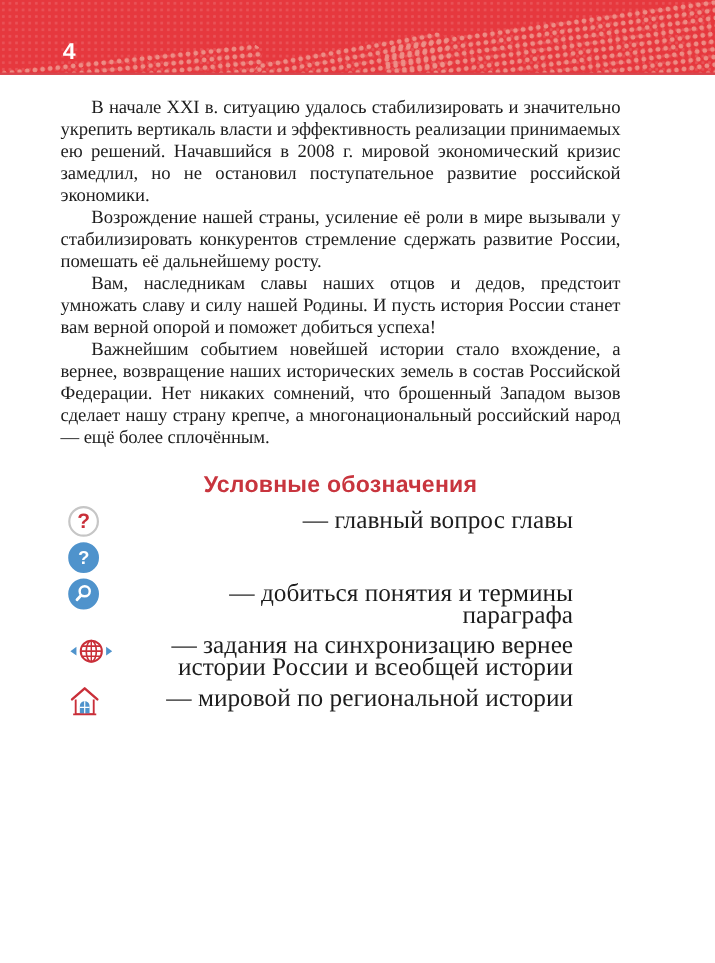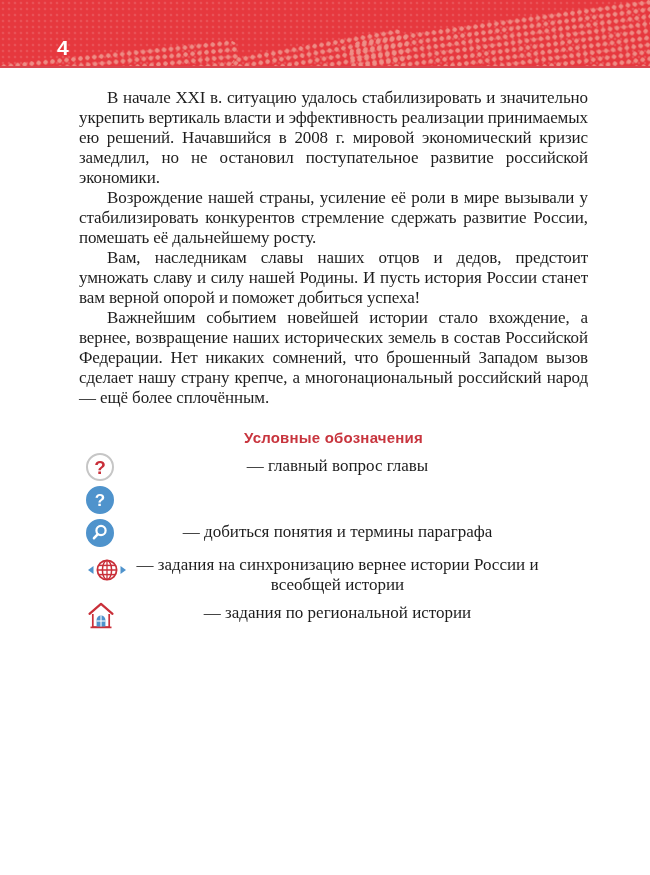--- a/index.html
+++ b/index.html
@@ -39,58 +39,58 @@
     left: 57px;
     top: 36px;
     font-family: "Liberation Sans", sans-serif;
     font-weight: bold;
     font-size: 21px;
     color: #ffffff;
     z-index: 3;
   }
 
   
-  .content { padding: 20px 62px 0 79px; }
+  .content { padding: 20px 62px 0 55px; }
   .content p {
     width: 509px;
     font-size: 17px;
     line-height: 20px;
     text-align: justify;
     text-indent: 28px;
     letter-spacing: -0.1px;
   }
 
   
   .legend-title {
     margin-top: 21px;
     width: 509px;
     text-align: center;
     font-family: "Liberation Sans", sans-serif;
     font-weight: bold;
-    font-size: 15px;
+    font-size: 21px;
     color: #c8353e;
     letter-spacing: 0.2px;
   }
   .legend { margin-top: 10px; }
   .legend-row {
     display: flex;
     align-items: flex-start;
     margin: 0 0 8px 7px;
   }
   .icon-cell {
     flex: 0 0 44px;
     display: flex;
     justify-content: flex-start;
     margin-top: -3px;
   }
   .legend-text {
     width: 415px;
-    font-size: 17px;
+    font-size: 23px;
     line-height: 20px;
-    text-align: center;
+    text-align: right;
   }
 
   
   .circ {
     width: 28px; height: 28px;
     border-radius: 50%;
     display: flex; align-items: center; justify-content: center;
     font-family: "Liberation Sans", sans-serif;
     font-weight: bold;
   }
@@ -171,18 +171,18 @@
         <span class="icon-cell">
           <svg class="svg-ic" width="30" height="29" viewBox="0 0 30 29" style="margin-top:1px">
             <path d="M3.5 12.8 L15 2.8 L26.5 12.8" fill="none" stroke="#c92f39" stroke-width="2.2" stroke-linecap="round" stroke-linejoin="round"></path>
             <path d="M6.8 13 V26.2 H23.2 V13" fill="none" stroke="#c92f39" stroke-width="1.7"></path>
             <line x1="4.5" y1="26.4" x2="25.5" y2="26.4" stroke="#c92f39" stroke-width="1.7"></line>
             <path d="M10.6 25.4 v-6.6 a4.4 4.4 0 0 1 8.8 0 v6.6 z" fill="#4f93cc"></path>
             <line x1="15" y1="14.6" x2="15" y2="25.4" stroke="#ffffff" stroke-width="1.1"></line>
             <line x1="10.6" y1="20" x2="19.4" y2="20" stroke="#ffffff" stroke-width="1.1"></line>
           </svg>
         </span>
-        <span class="legend-text">— задания по региональной истории</span>
+        <span class="legend-text">— мировой по региональной истории</span>
       </div>
 
     </div>
   </main>
 </div>
 
 </body></html>

